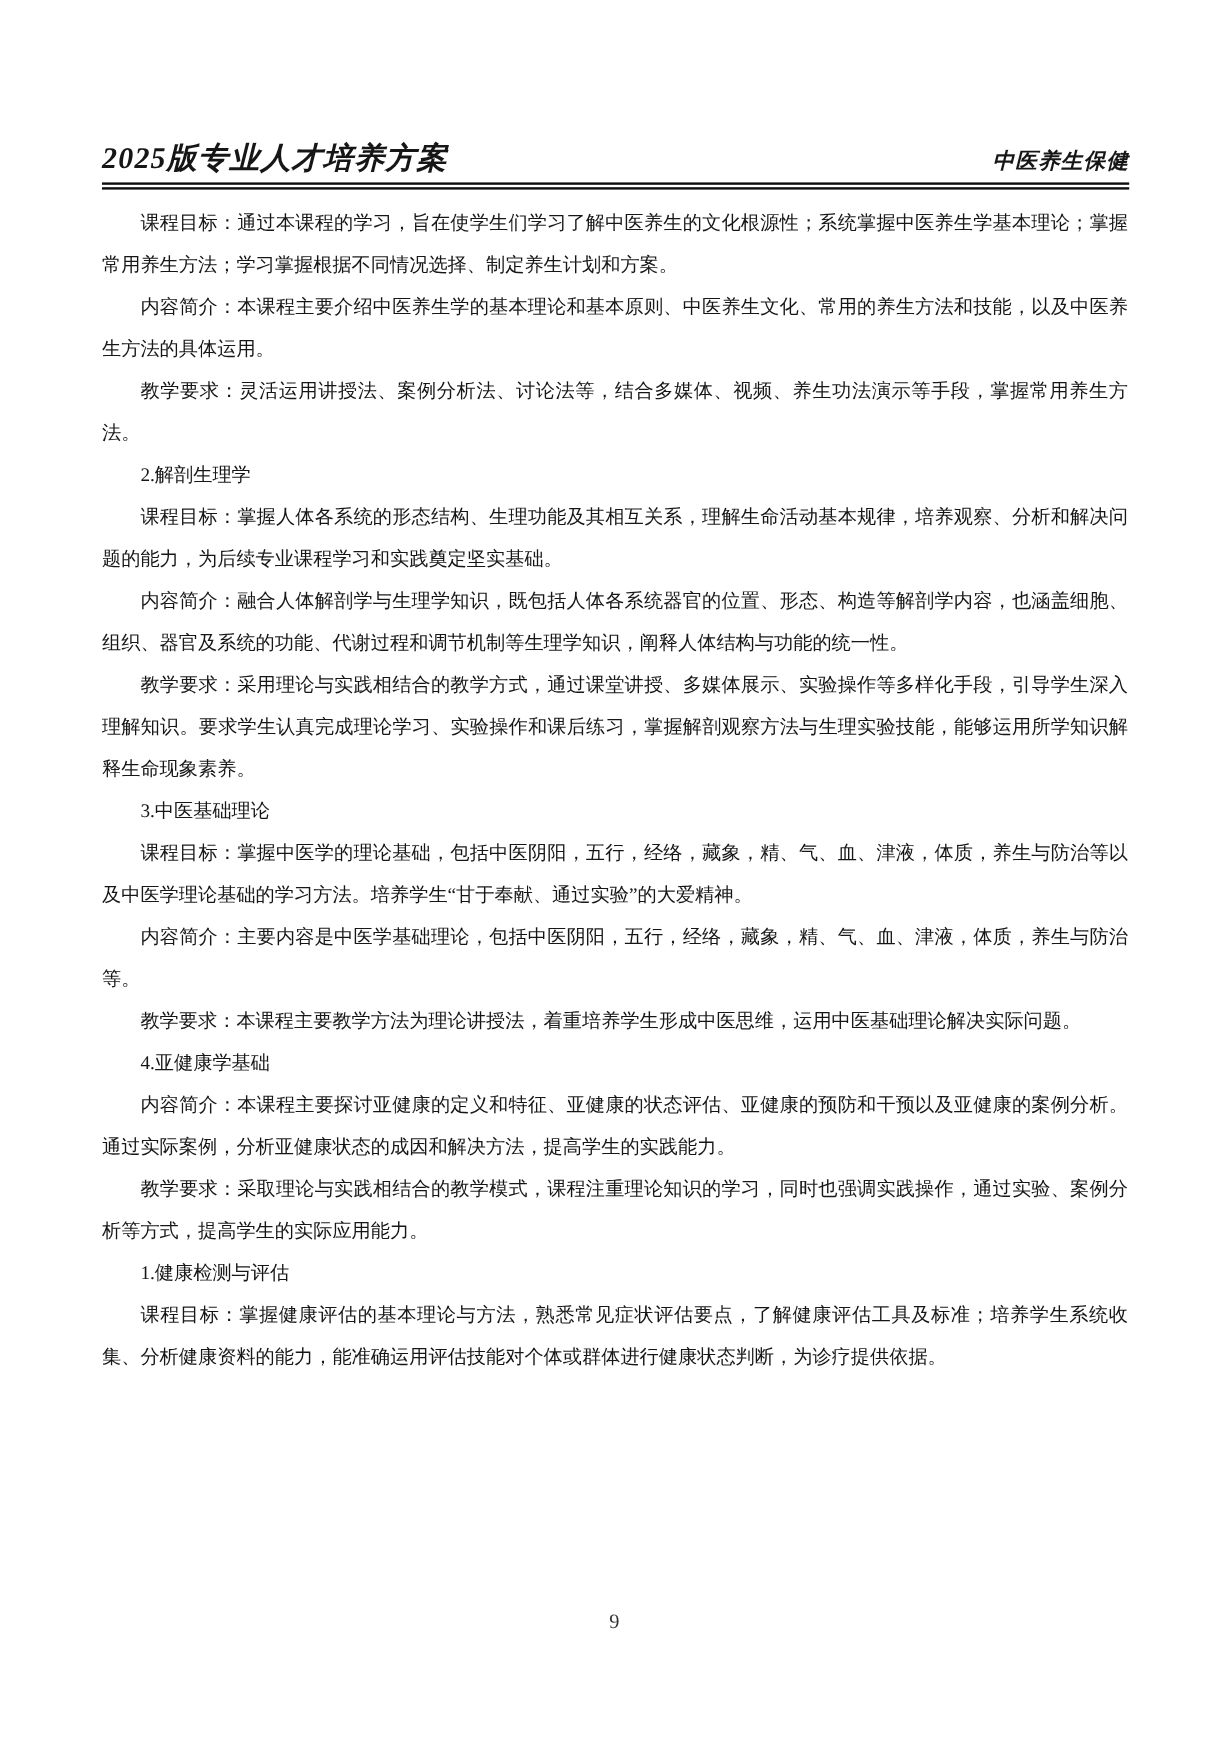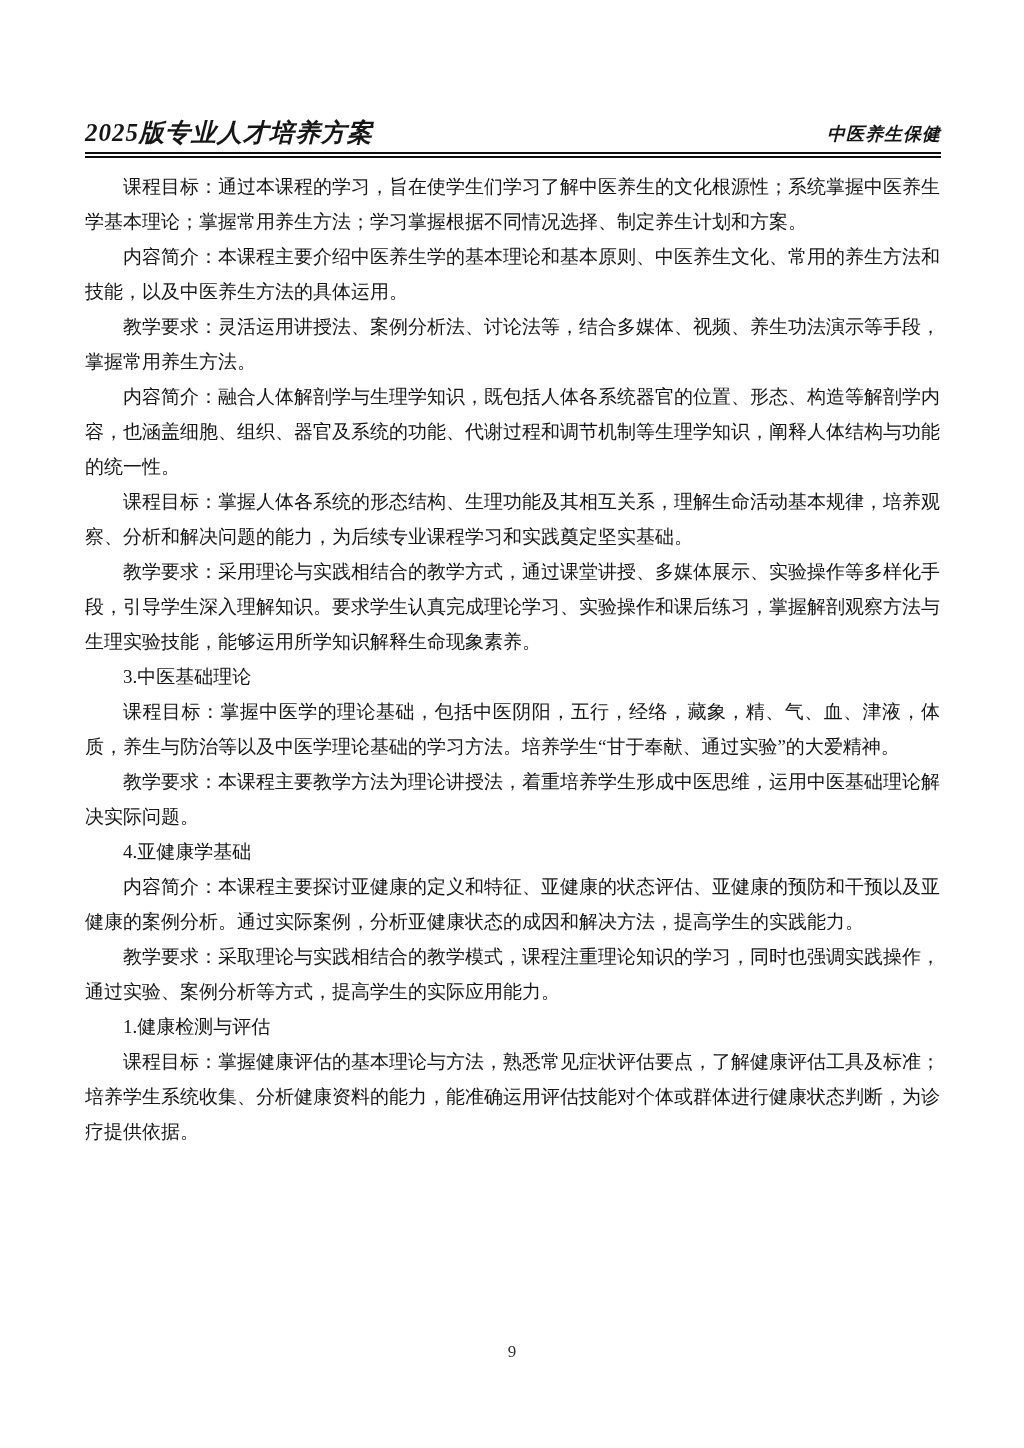--- a/index.html
+++ b/index.html
@@ -44,21 +44,21 @@
     width: 856px;
     height: 0;
     border-bottom: 6px double #0d0d0d;
   }
   
   .doc-body {
     position: absolute;
     top: 169px;
     left: 85px;
     width: 855px;
-    font-size: 19px;
+    font-size: 16px;
     line-height: 35px;
     text-align: justify;
   }
   .doc-body p {
     margin: 0;
     padding: 0;
     text-indent: 2em;
   }
   .doc-body p.heading {
     text-align: left;
@@ -82,25 +82,27 @@
   <div class="page-header">
     <span class="header-left">2025版专业人才培养方案</span>
     <span class="header-right">中医养生保健</span>
   </div>
   <div class="header-rule"></div>
 
   <div class="doc-body">
     <p>课程目标：通过本课程的学习，旨在使学生们学习了解中医养生的文化根源性；系统掌握中医养生学基本理论；掌握常用养生方法；学习掌握根据不同情况选择、制定养生计划和方案。</p>
     <p>内容简介：本课程主要介绍中医养生学的基本理论和基本原则、中医养生文化、常用的养生方法和技能，以及中医养生方法的具体运用。</p>
     <p>教学要求：灵活运用讲授法、案例分析法、讨论法等，结合多媒体、视频、养生功法演示等手段，掌握常用养生方法。</p>
+    <p class="heading">2.解剖生理学</p>
+    <p>课程目标：掌握人体各系统的形态结构、生理功能及其相互关系，理解生命活动基本规律，培养观察、分析和解决问题的能力，为后续专业课程学习和实践奠定坚实基础。</p>
     <p>内容简介：融合人体解剖学与生理学知识，既包括人体各系统器官的位置、形态、构造等解剖学内容，也涵盖细胞、组织、器官及系统的功能、代谢过程和调节机制等生理学知识，阐释人体结构与功能的统一性。</p>
-    <p>课程目标：掌握人体各系统的形态结构、生理功能及其相互关系，理解生命活动基本规律，培养观察、分析和解决问题的能力，为后续专业课程学习和实践奠定坚实基础。</p>
     <p>教学要求：采用理论与实践相结合的教学方式，通过课堂讲授、多媒体展示、实验操作等多样化手段，引导学生深入理解知识。要求学生认真完成理论学习、实验操作和课后练习，掌握解剖观察方法与生理实验技能，能够运用所学知识解释生命现象素养。</p>
     <p class="heading">3.中医基础理论</p>
     <p>课程目标：掌握中医学的理论基础，包括中医阴阳，五行，经络，藏象，精、气、血、津液，体质，养生与防治等以及中医学理论基础的学习方法。培养学生“甘于奉献、通过实验”的大爱精神。</p>
+    <p>内容简介：主要内容是中医学基础理论，包括中医阴阳，五行，经络，藏象，精、气、血、津液，体质，养生与防治等。</p>
     <p>教学要求：本课程主要教学方法为理论讲授法，着重培养学生形成中医思维，运用中医基础理论解决实际问题。</p>
     <p class="heading">4.亚健康学基础</p>
     <p>内容简介：本课程主要探讨亚健康的定义和特征、亚健康的状态评估、亚健康的预防和干预以及亚健康的案例分析。通过实际案例，分析亚健康状态的成因和解决方法，提高学生的实践能力。</p>
     <p>教学要求：采取理论与实践相结合的教学模式，课程注重理论知识的学习，同时也强调实践操作，通过实验、案例分析等方式，提高学生的实际应用能力。</p>
     <p class="heading">1.健康检测与评估</p>
     <p>课程目标：掌握健康评估的基本理论与方法，熟悉常见症状评估要点，了解健康评估工具及标准；培养学生系统收集、分析健康资料的能力，能准确运用评估技能对个体或群体进行健康状态判断，为诊疗提供依据。</p>
   </div>
 
   <div class="page-footer">
     <span>9</span>

